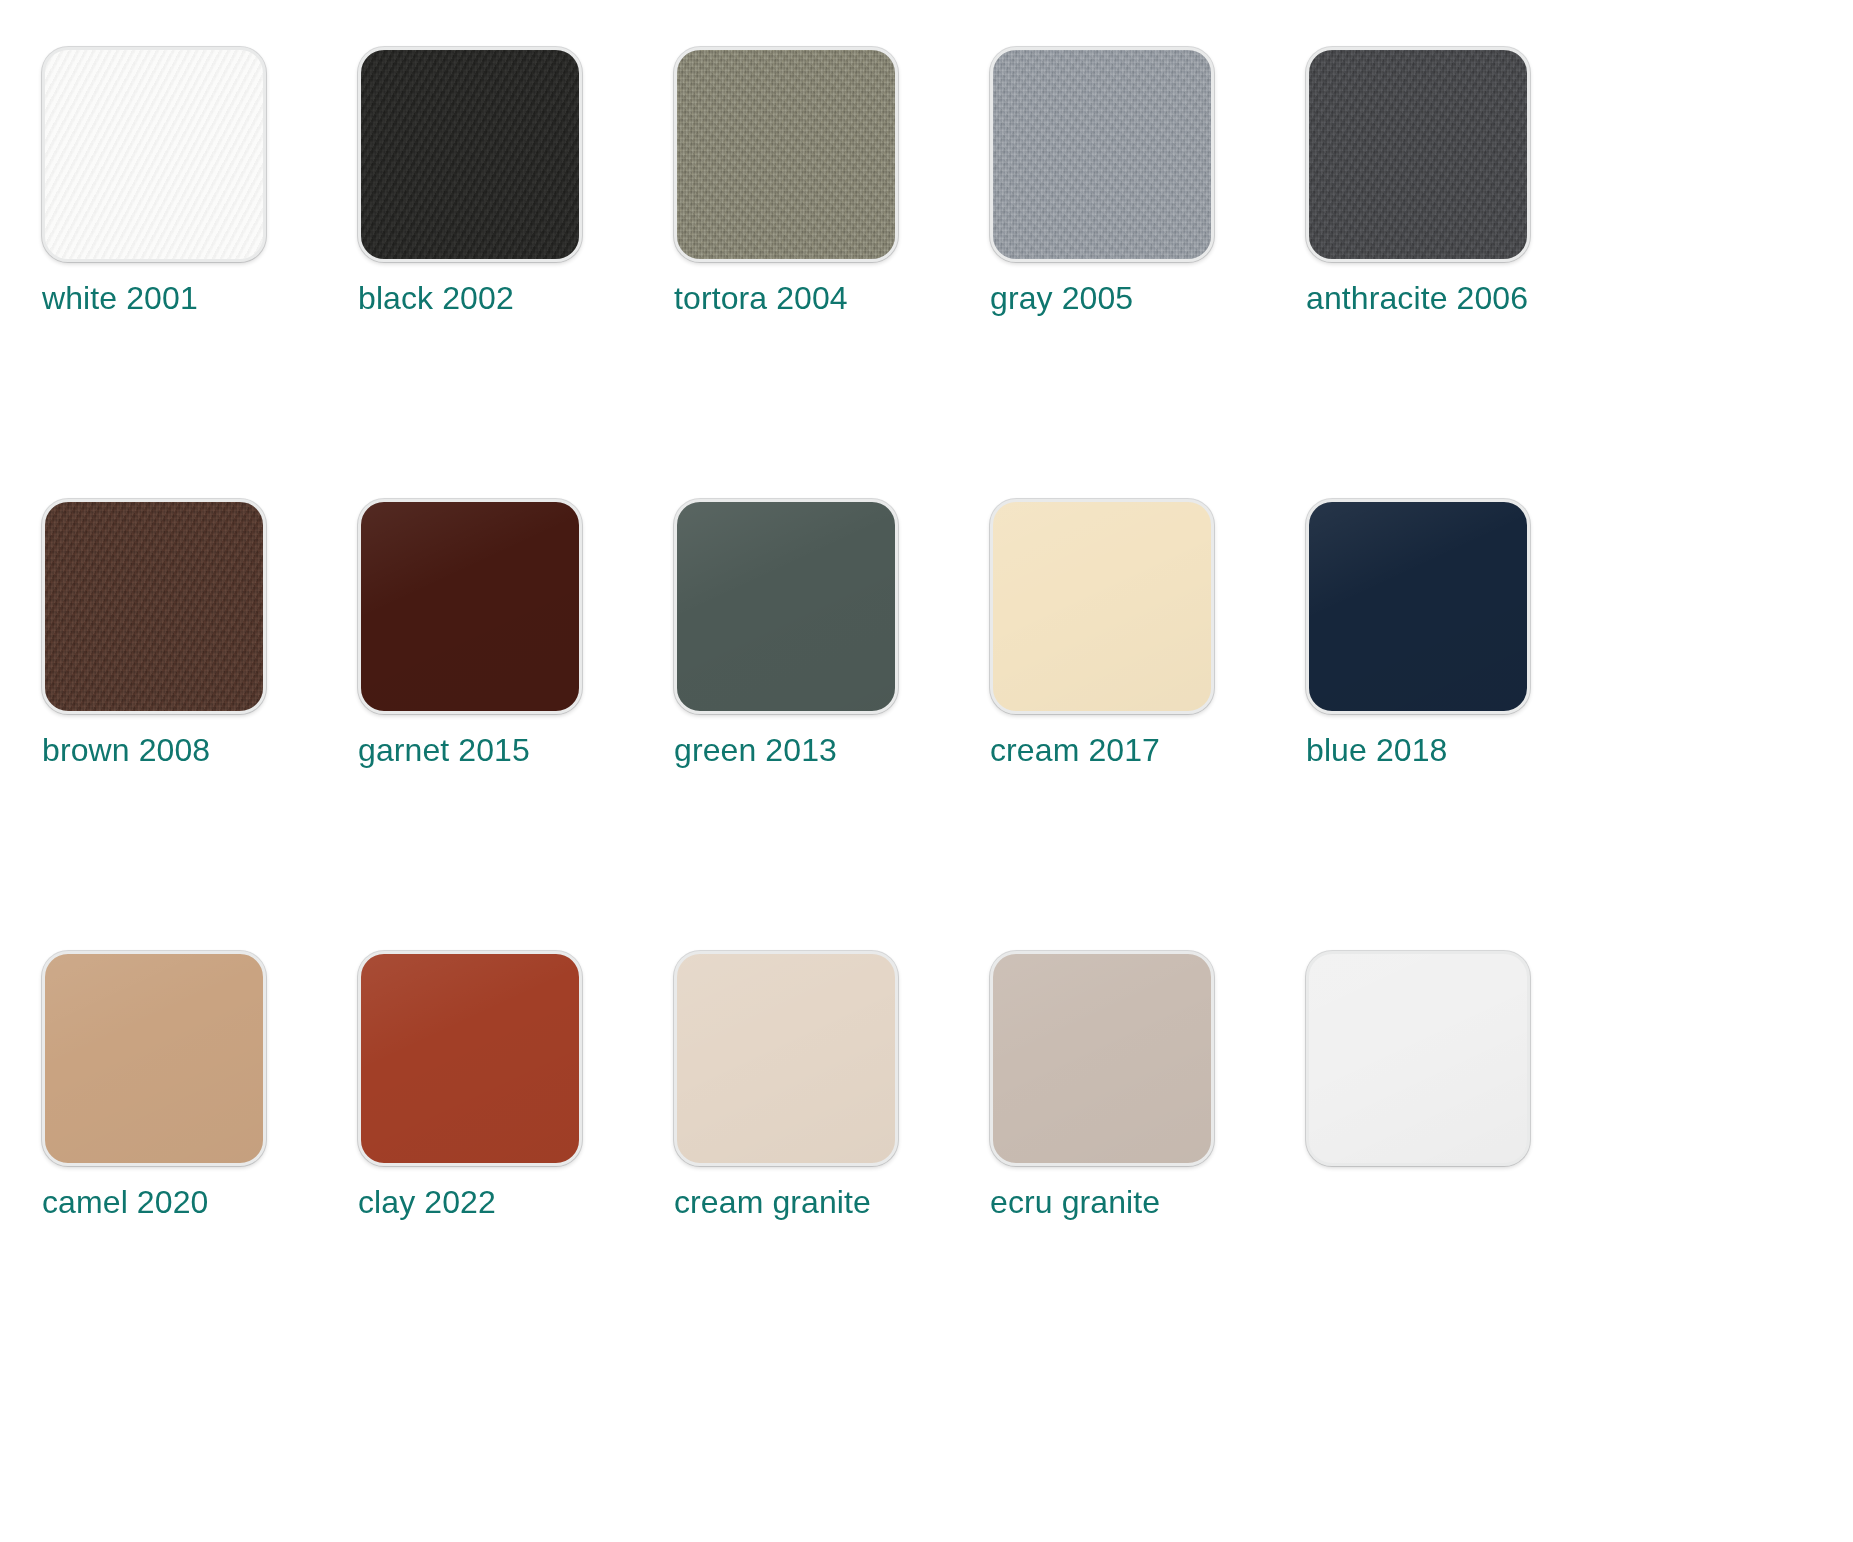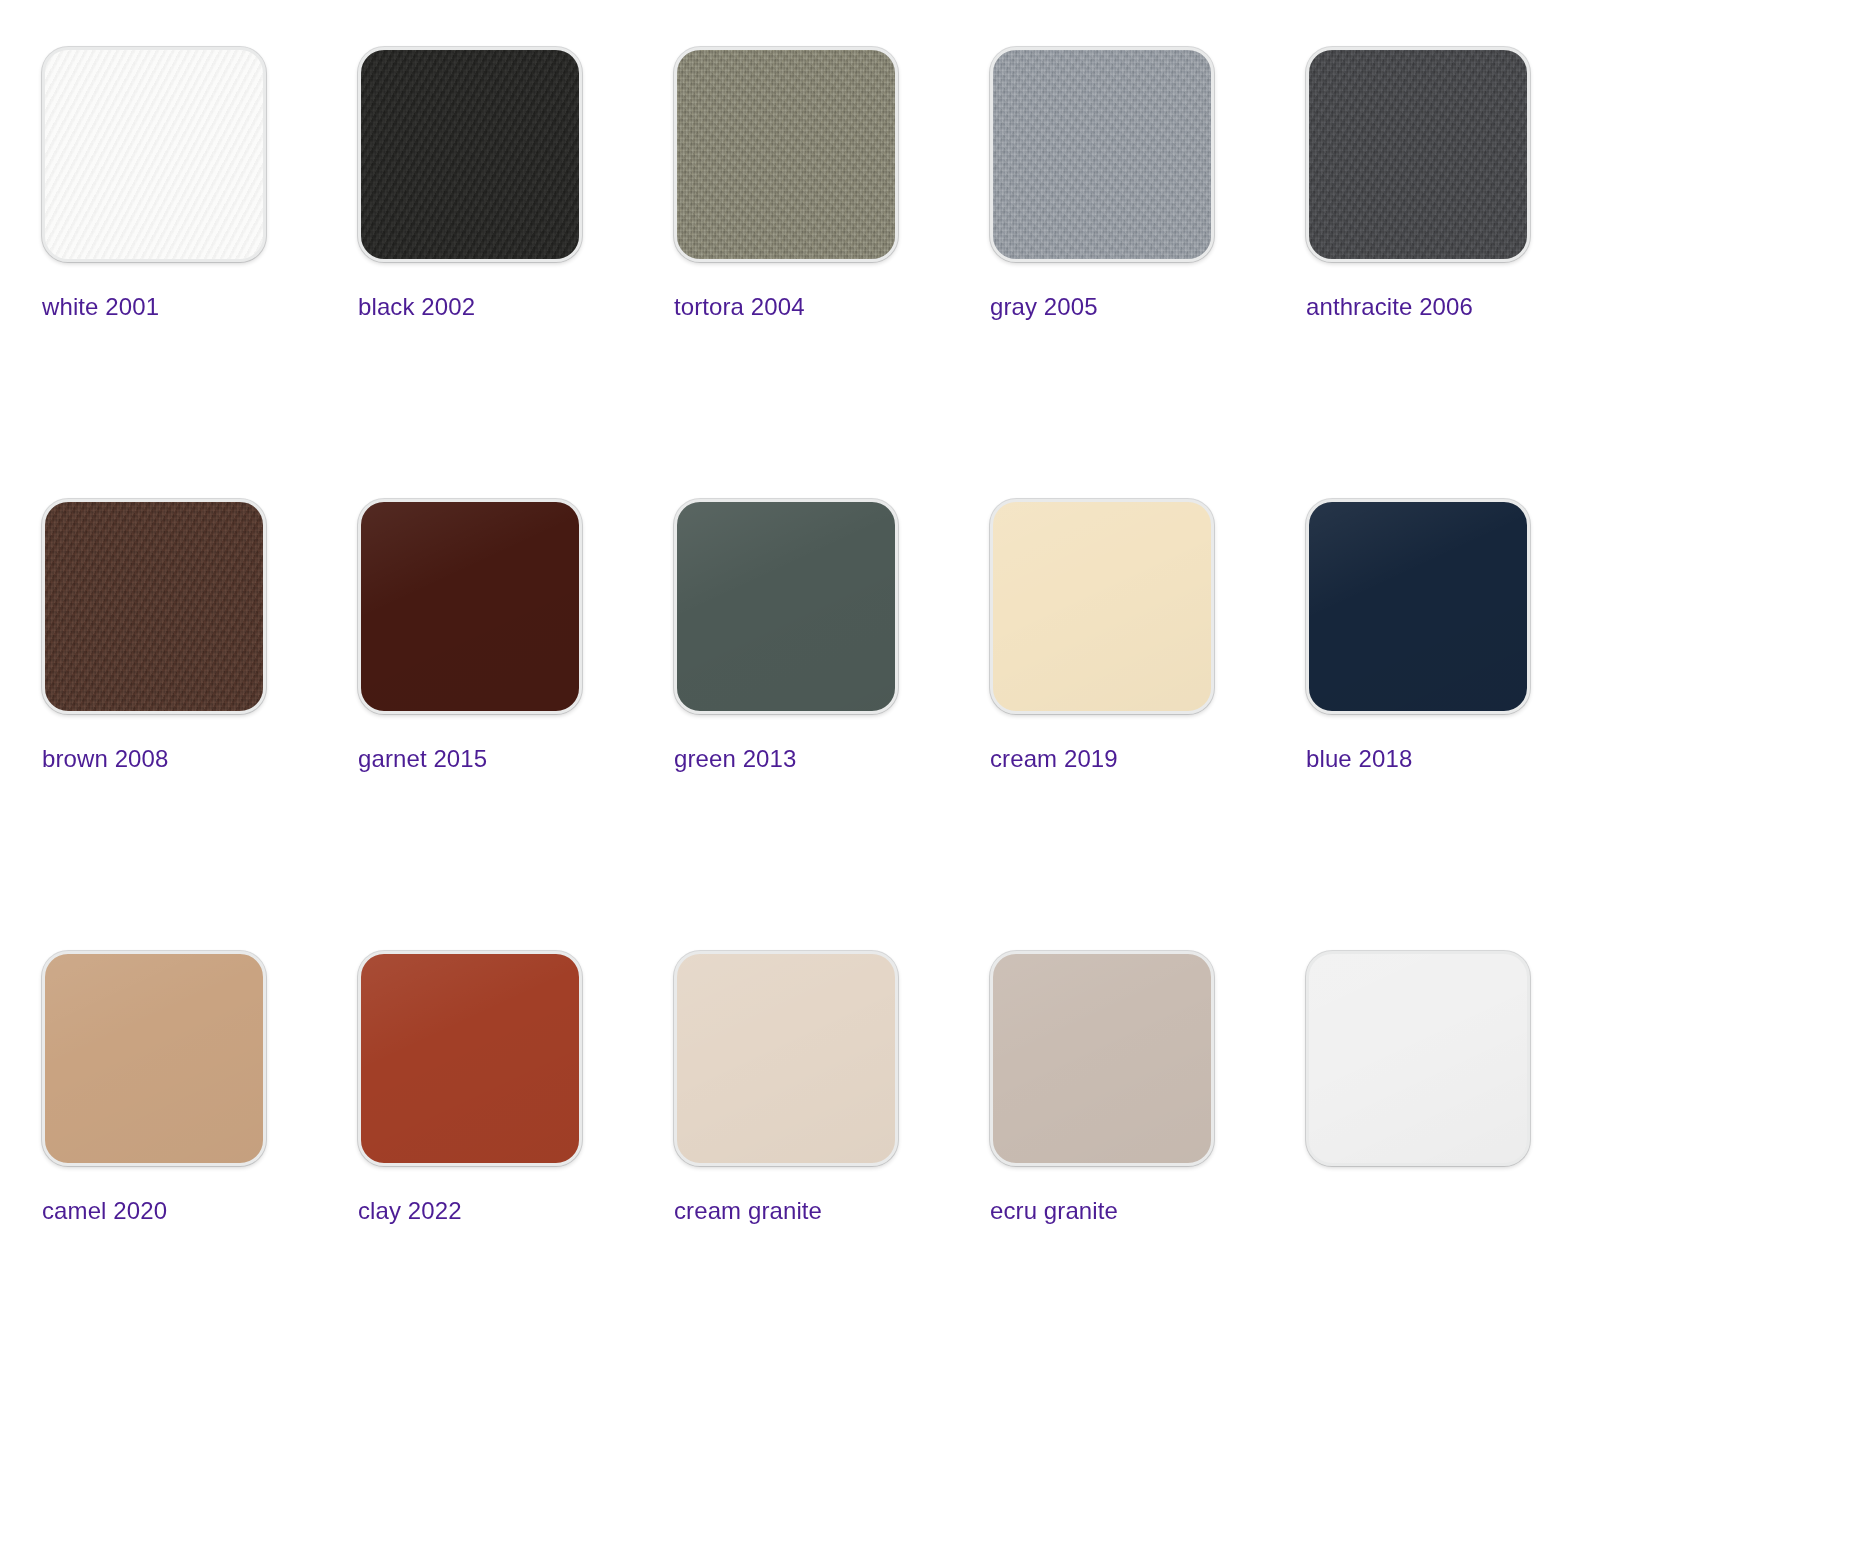--- a/index.html
+++ b/index.html
@@ -92,24 +92,24 @@
     position: absolute;
     inset: 0;
     pointer-events: none;
     background: linear-gradient(155deg,
       rgba(255,255,255,0.07) 0%,
       rgba(255,255,255,0.00) 38%,
       rgba(0,0,0,0.018) 100%);
   }
 
   .swatch-label {
-    margin-top: 32px;
-    font-size: 24px;
+    margin-top: 20px;
+    font-size: 32px;
     line-height: 1.05;
-    color: #4c1d95;
+    color: #0f766e;
     letter-spacing: 0.1px;
     white-space: nowrap;
   }
 </style>
 </head>
 <body style="background: rgb(255, 255, 255);">
 
 <main class="palette-grid" id="palette-grid">
     <div class="swatch-cell">
       <div class="swatch-chip textured" style="background-color: rgb(251, 251, 250);"></div>
@@ -138,21 +138,21 @@
     <div class="swatch-cell">
       <div class="swatch-chip smooth" style="background-color: rgb(70, 26, 18);"></div>
       <div class="swatch-label">garnet 2015</div>
     </div>
     <div class="swatch-cell">
       <div class="swatch-chip smooth" style="background-color: rgb(77, 90, 86);"></div>
       <div class="swatch-label">green 2013</div>
     </div>
     <div class="swatch-cell">
       <div class="swatch-chip smooth" style="background-color: rgb(243, 227, 194);"></div>
-      <div class="swatch-label">cream 2019</div>
+      <div class="swatch-label">cream 2017</div>
     </div>
     <div class="swatch-cell">
       <div class="swatch-chip smooth" style="background-color: rgb(22, 38, 59);"></div>
       <div class="swatch-label">blue 2018</div>
     </div>
     <div class="swatch-cell">
       <div class="swatch-chip smooth" style="background-color: rgb(201, 163, 129);"></div>
       <div class="swatch-label">camel 2020</div>
     </div>
     <div class="swatch-cell">

